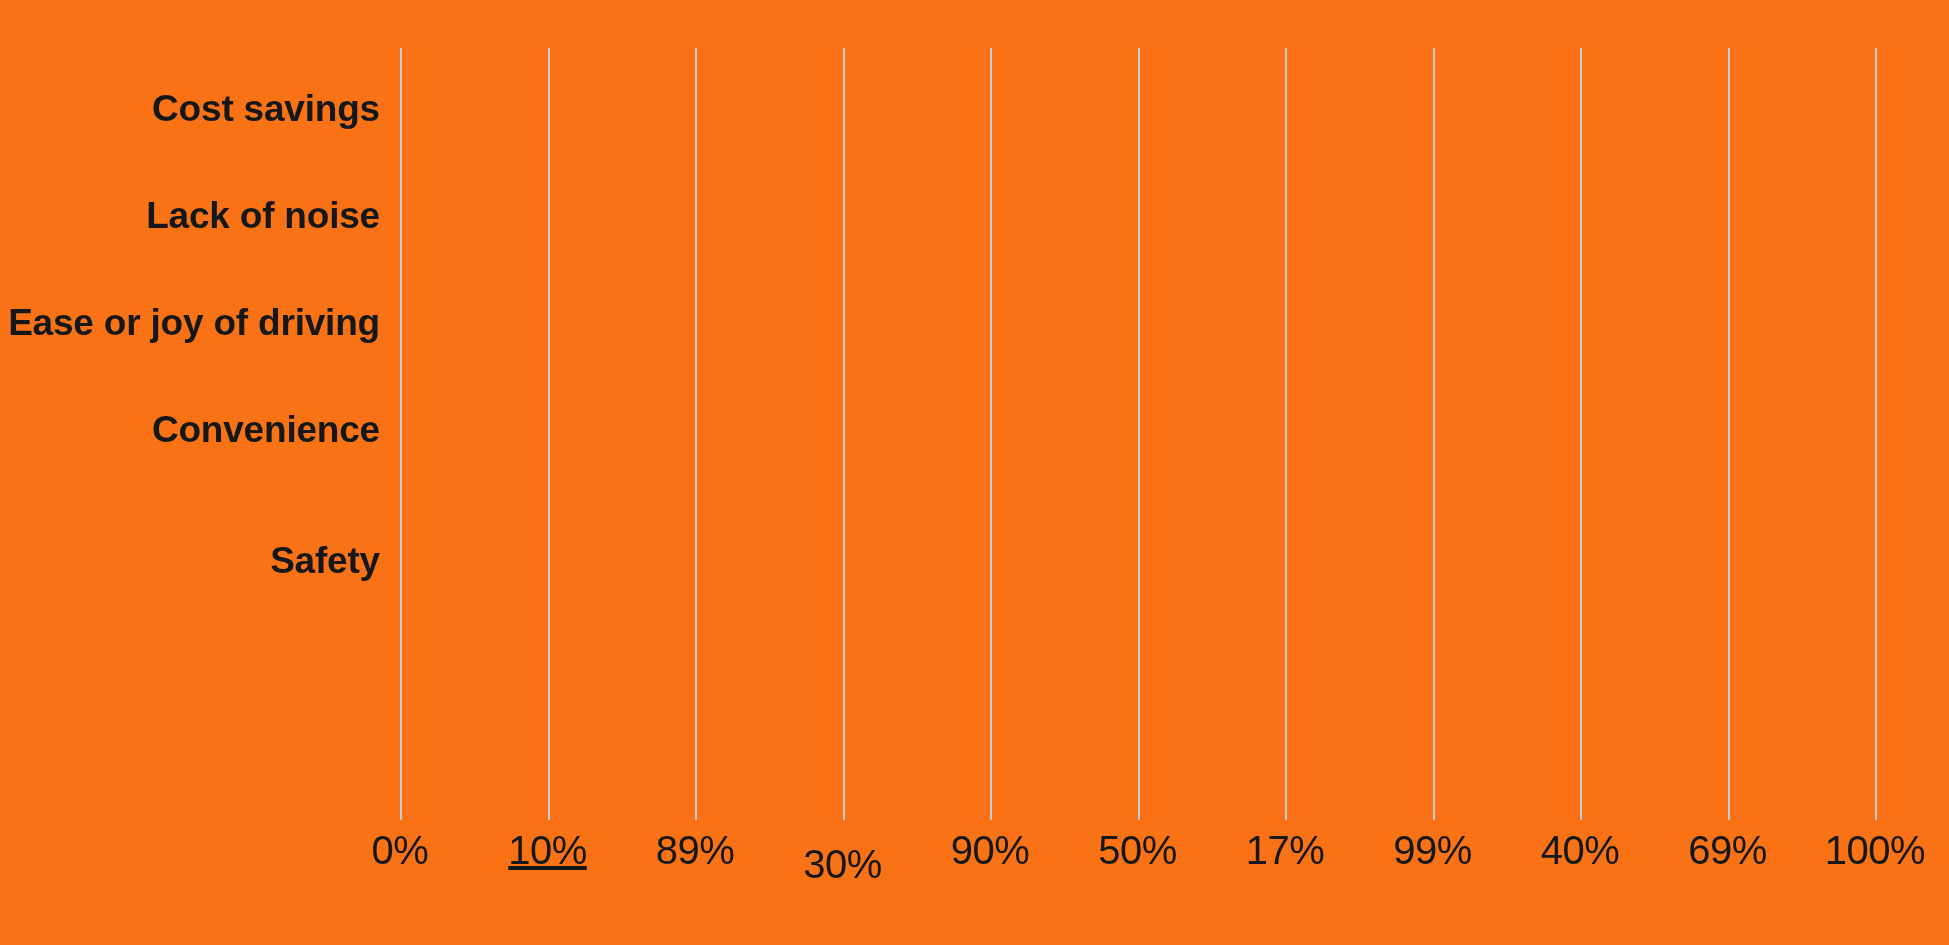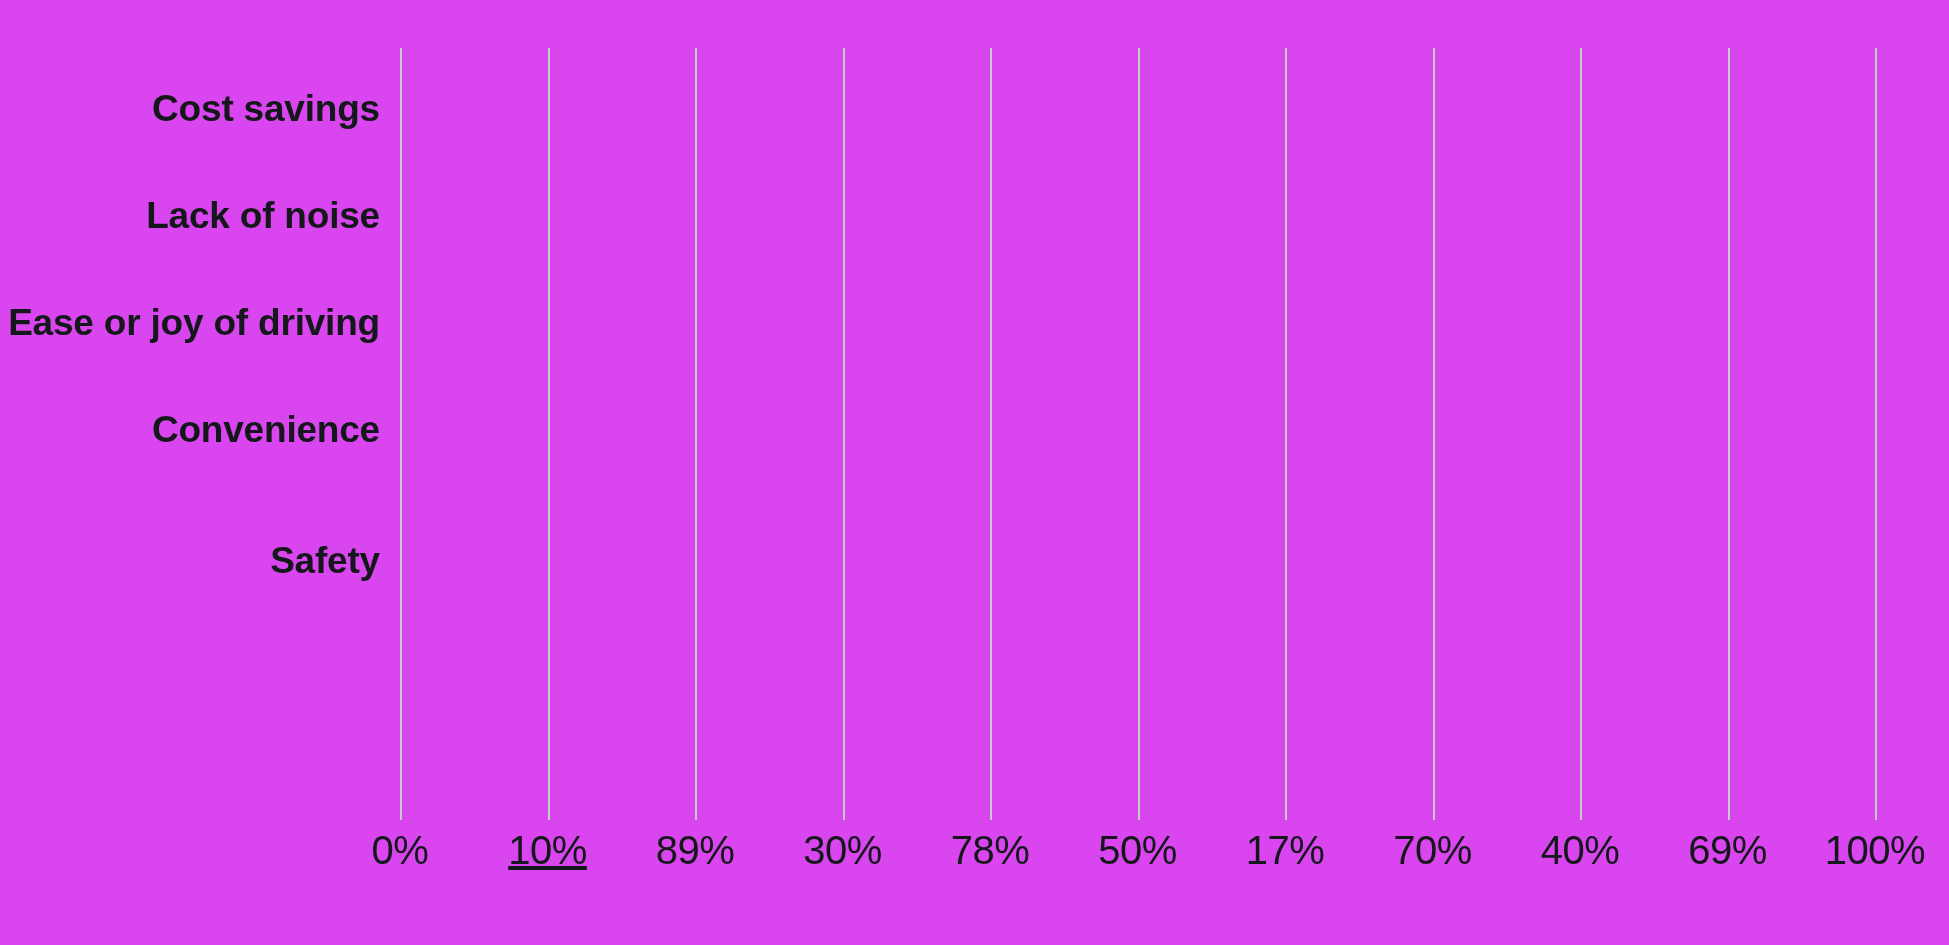--- a/index.html
+++ b/index.html
@@ -11,21 +11,21 @@
     width: 1949px;
     height: 945px;
     font-family: "Liberation Sans", sans-serif;
     overflow: hidden;
   }
 
   #chart-root {
     position: relative;
     width: 1949px;
     height: 945px;
-    background: #d946ef;
+    background: #f97316;
   }
 
   
   
   #plot-area {
     position: absolute;
     left: 400px;
     top: 48px;
     width: 1475px;   
     height: 772px;
@@ -119,23 +119,23 @@
   <div class="cat-label" style="top:77px;">Cost savings</div>
   <div class="cat-label" style="top:184px;">Lack of noise</div>
   <div class="cat-label" style="top:291px;">Ease or joy of driving</div>
   <div class="cat-label" style="top:398px;">Convenience</div>
   <div class="cat-label" style="top:529px;">Safety</div>
 
   <div id="x-axis">
     <div class="tick-label" style="left:0px;">0%</div>
     <div class="tick-label" style="left:147.5px;text-decoration:underline;">10%</div>
     <div class="tick-label" style="left:295px;">89%</div>
-    <div class="tick-label" style="left:442.5px;">30%</div>
-    <div class="tick-label" style="left:590px;">78%</div>
+    <div class="tick-label" style="left:442.5px;margin-top:14px;">30%</div>
+    <div class="tick-label" style="left:590px;">90%</div>
     <div class="tick-label" style="left:737.5px;">50%</div>
     <div class="tick-label" style="left:885px;">17%</div>
-    <div class="tick-label" style="left:1032.5px;">70%</div>
+    <div class="tick-label" style="left:1032.5px;">99%</div>
     <div class="tick-label" style="left:1180px;">40%</div>
     <div class="tick-label" style="left:1327.5px;">69%</div>
     <div class="tick-label" style="left:1475px;">100%</div>
   </div>
 
 </div>
 
 </body></html>

